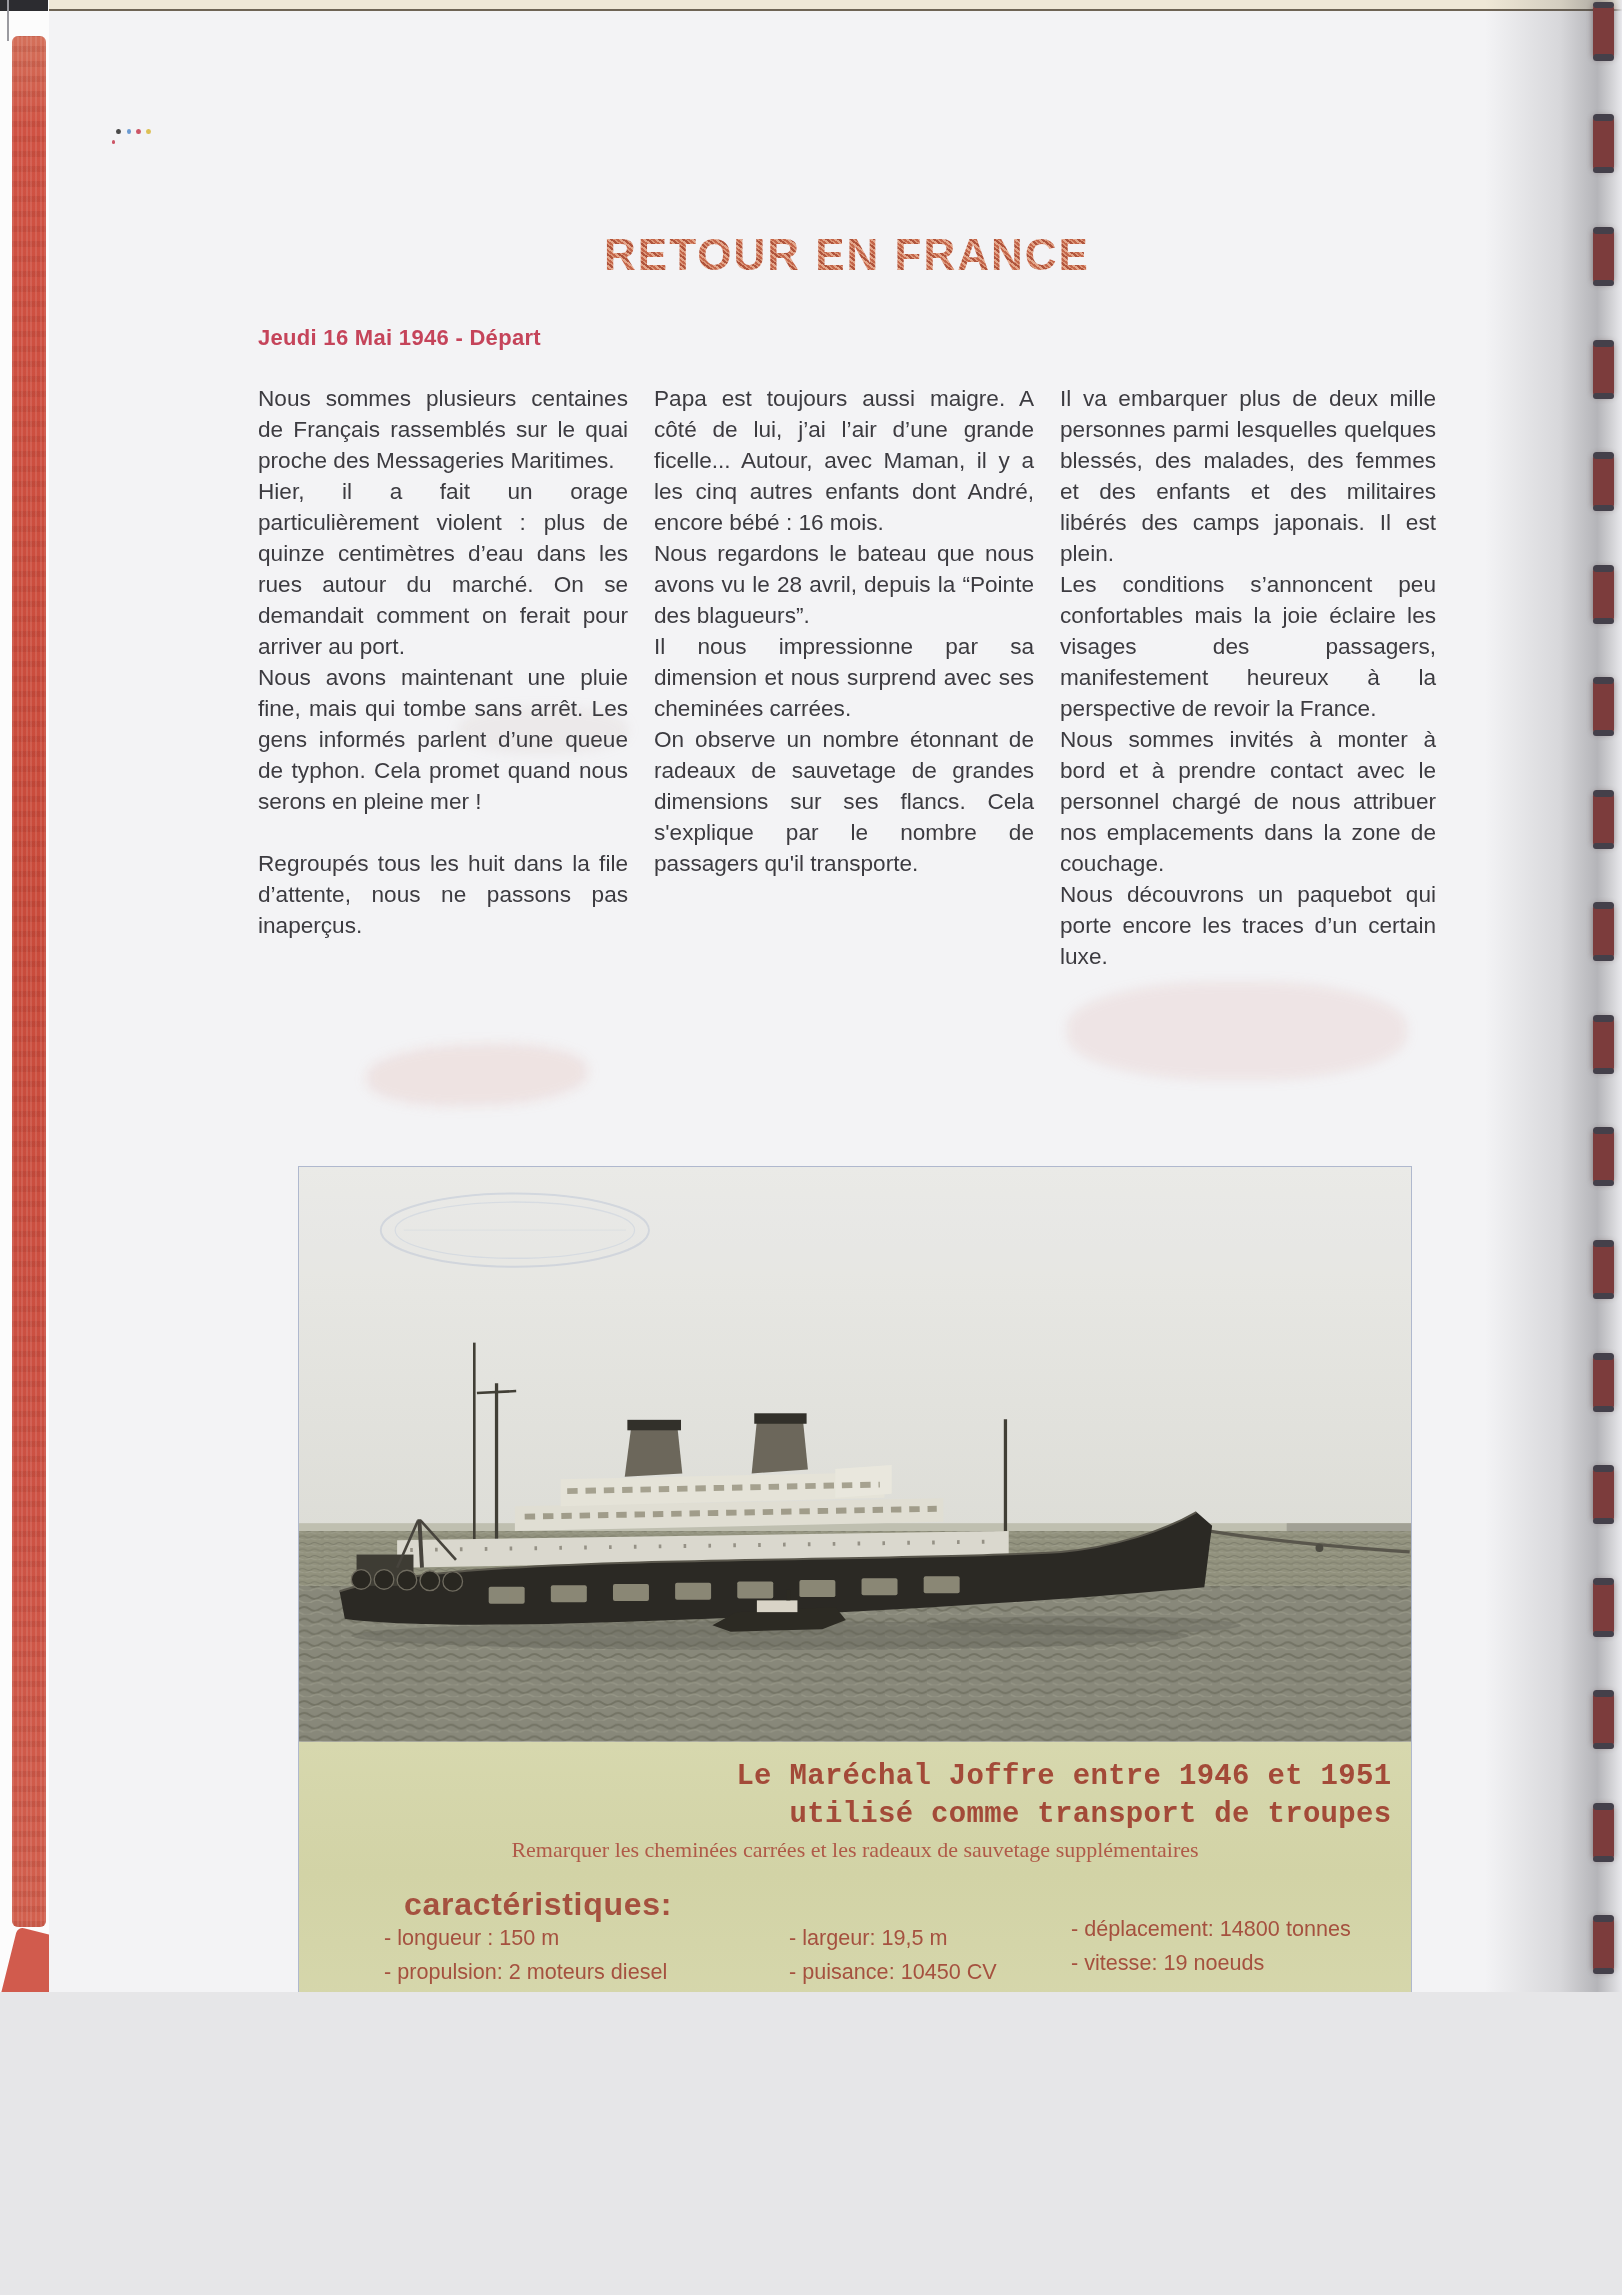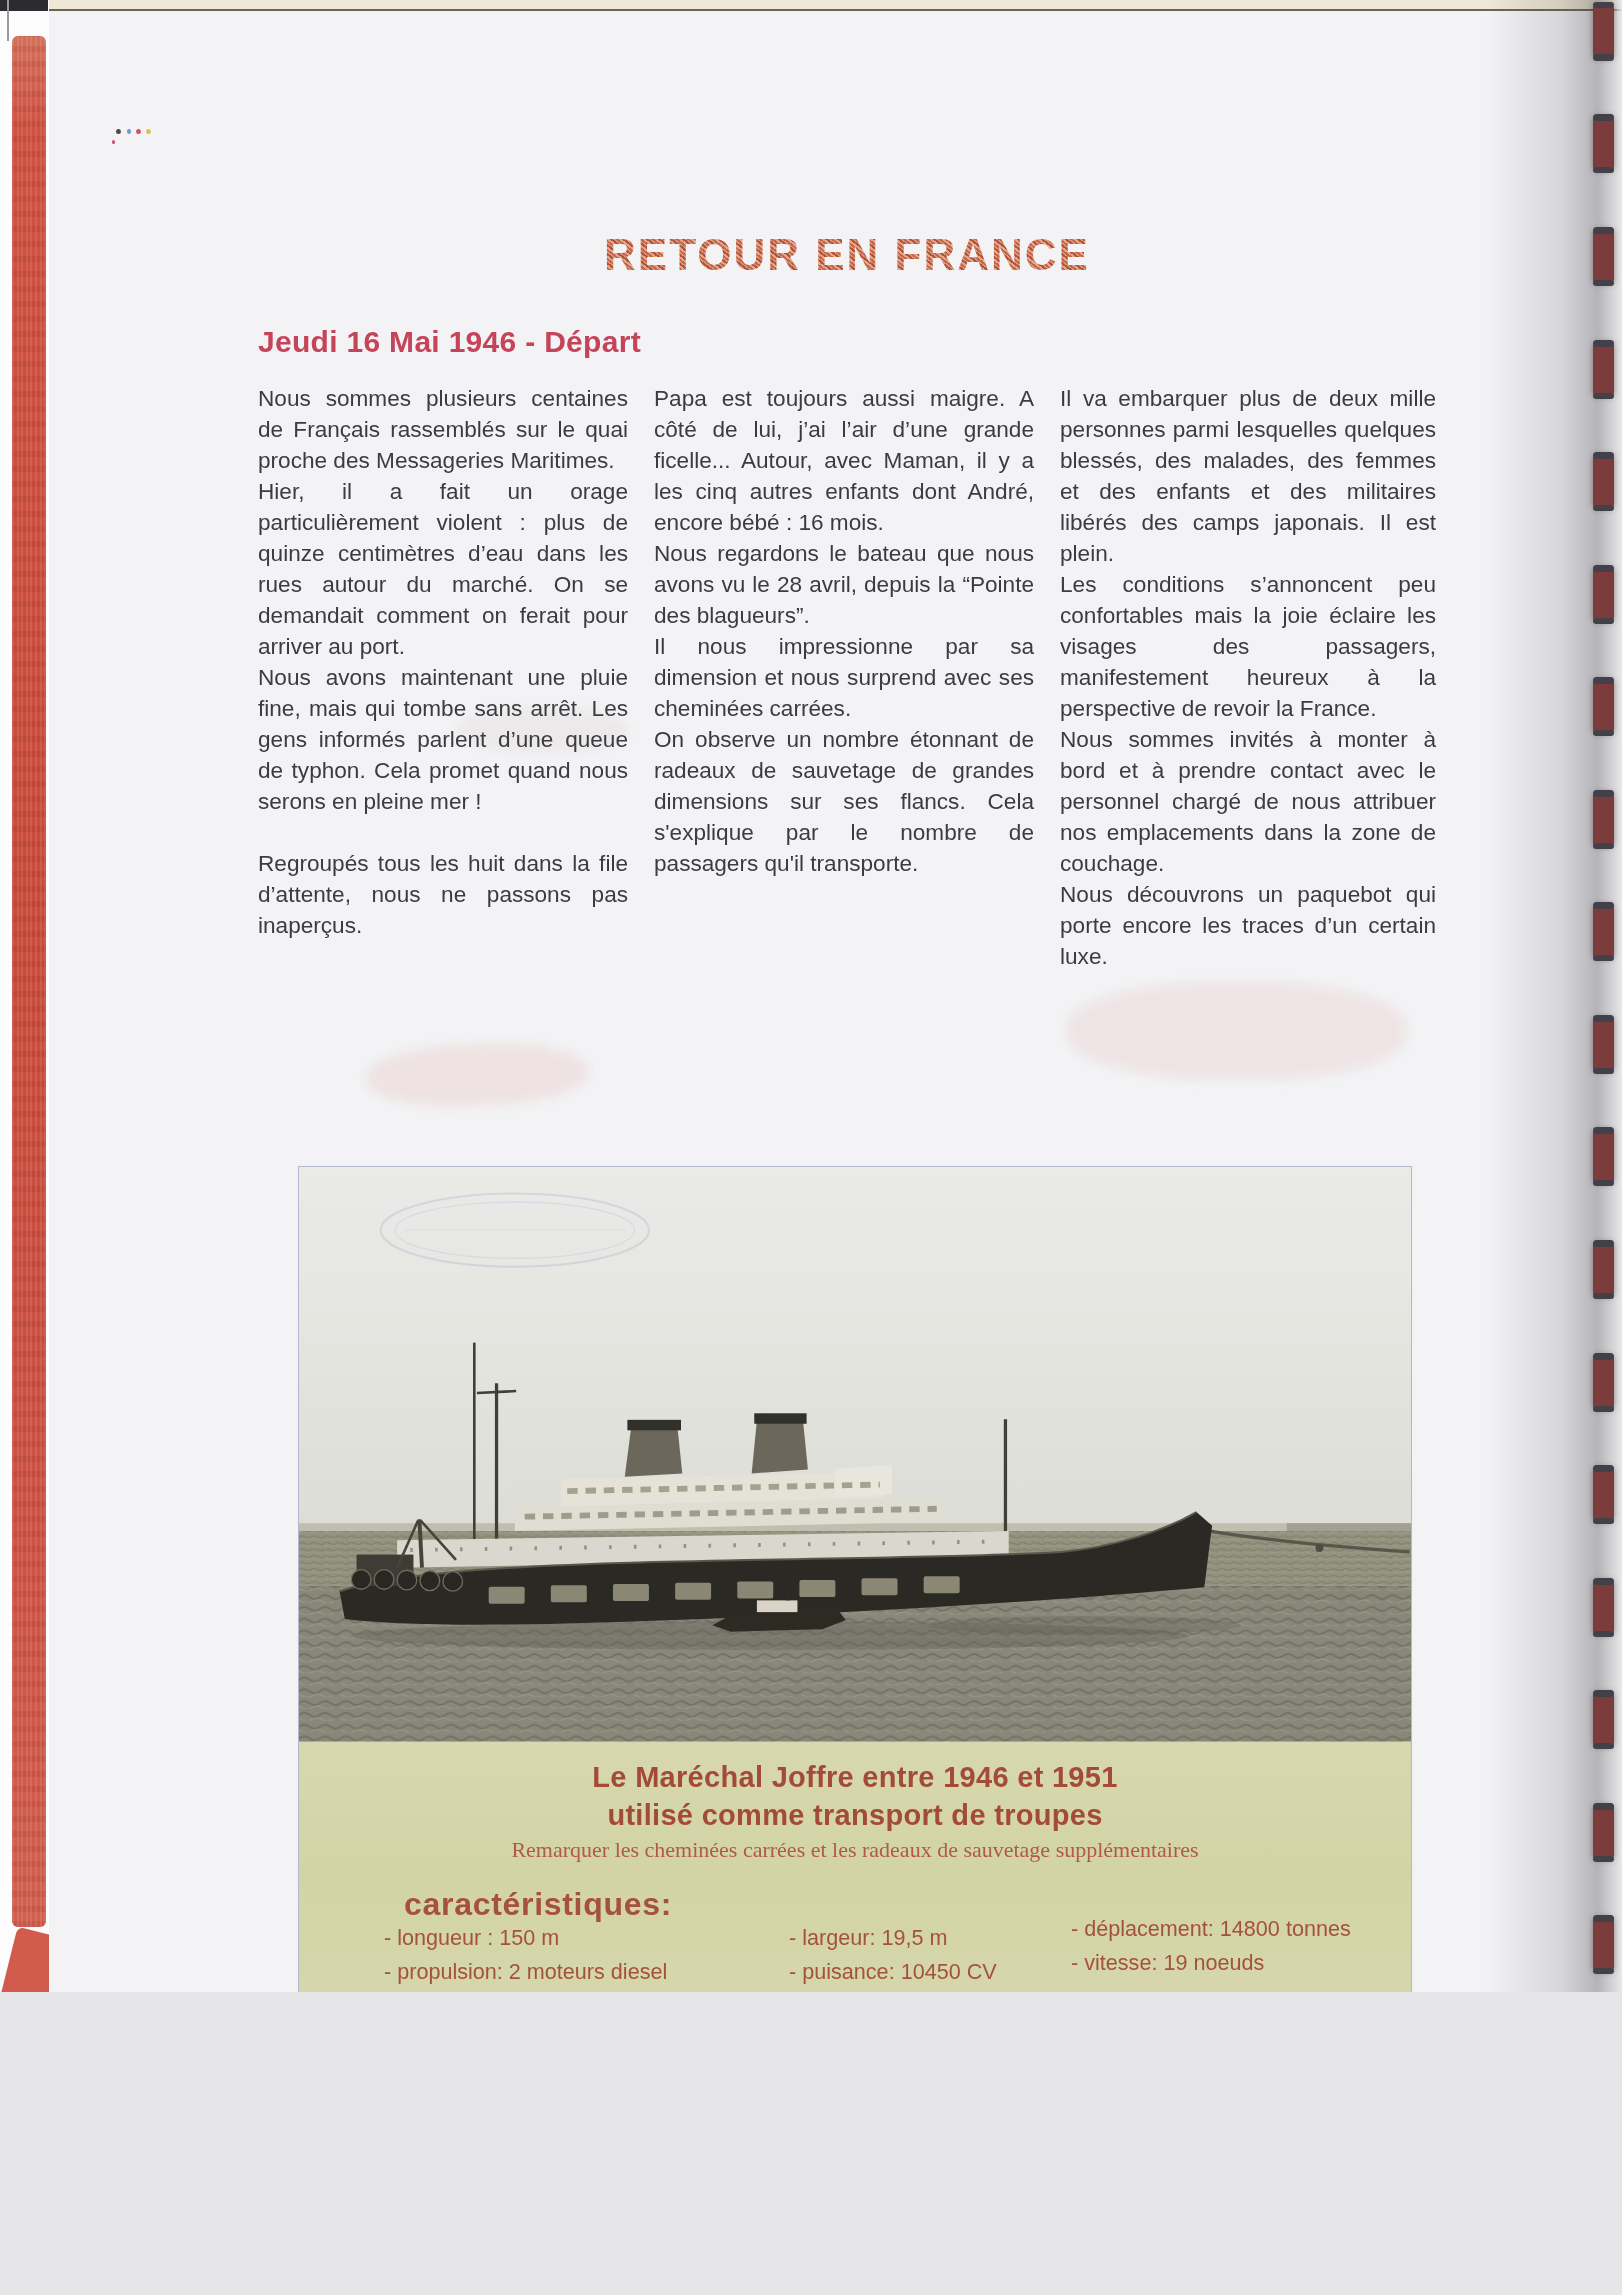--- a/index.html
+++ b/index.html
@@ -37,39 +37,39 @@
 
   
   .title-wrap{position:absolute;left:258px;top:230px;width:1178px;text-align:center;}
   .page-title{display:inline-block;font-weight:700;font-size:44px;letter-spacing:2px;
      color:#c97b60;font-family:"Liberation Sans",sans-serif;}
   @supports ((-webkit-background-clip:text) or (background-clip:text)){
     .page-title{color:transparent;
       background:repeating-linear-gradient(37deg,#b0543c 0 2px,#dc9678 2px 3.3px,#c4664a 3.3px 5.2px,#e3a68a 5.2px 7.2px);
       -webkit-background-clip:text;background-clip:text;}
   }
-  .date-heading{position:absolute;left:258px;top:325px;font-weight:700;font-size:30px;
+  .date-heading{position:absolute;left:258px;top:325px;font-weight:700;font-size:22px;
      color:#c5445a;letter-spacing:0.3px;}
 
   
   .cols{position:absolute;left:258px;top:383px;width:1178px;display:flex;}
   .col{color:#3c3b40;font-size:22.6px;line-height:31px;text-align:justify;
        font-family:"Liberation Sans",sans-serif;}
   .col p{margin:0;}
   .col-1{width:370px;margin-right:26px;}
   .col-2{width:380px;margin-right:26px;}
   .col-3{width:376px;}
   .gap-before{margin-top:31px !important;}
 
   
   .figure{position:absolute;left:298px;top:1166px;width:1112px;border:1.3px solid rgba(130,145,180,.6);}
   .photo{position:relative;width:1112px;height:575px;background:#e9e9e5;}
   .caption-band{background:linear-gradient(180deg,#d7d8ae,#d2d3a6);padding:15.7px 19.6px 9.2px;text-align:center;}
-  .cap1,.cap2{font-family:Liberation Sans, sans-serif;font-weight:700;font-size:29px;color:#a34a38;
-      line-height:38px;letter-spacing:0.3px;}
+  .cap1,.cap2{font-family:Liberation Mono, monospace;font-weight:700;font-size:29px;color:#a34a38;
+      line-height:38px;letter-spacing:0.3px;text-align:right;}
   .cap3{font-family:"Liberation Serif",serif;font-size:22px;color:#b05a48;line-height:31px;margin-top:0;}
   .chars-band{position:relative;background:linear-gradient(180deg,#d2d3a6,#d6d7ac);height:139px;}
   .chars-head{position:absolute;left:105px;top:11.8px;font-weight:700;font-size:32px;color:#a5513f;
       letter-spacing:0.7px;}
   .chars-col{position:absolute;font-size:21.6px;color:#a5513f;line-height:34px;white-space:nowrap;}
   .chars-col.c1{left:85px;top:47px;}
   .chars-col.c2{left:478px;top:47px;margin-left:12px;}
   .chars-col.c3{left:772px;top:38px;}
 
   .page-num{position:absolute;left:49px;top:2017px;width:1574px;text-align:center;

